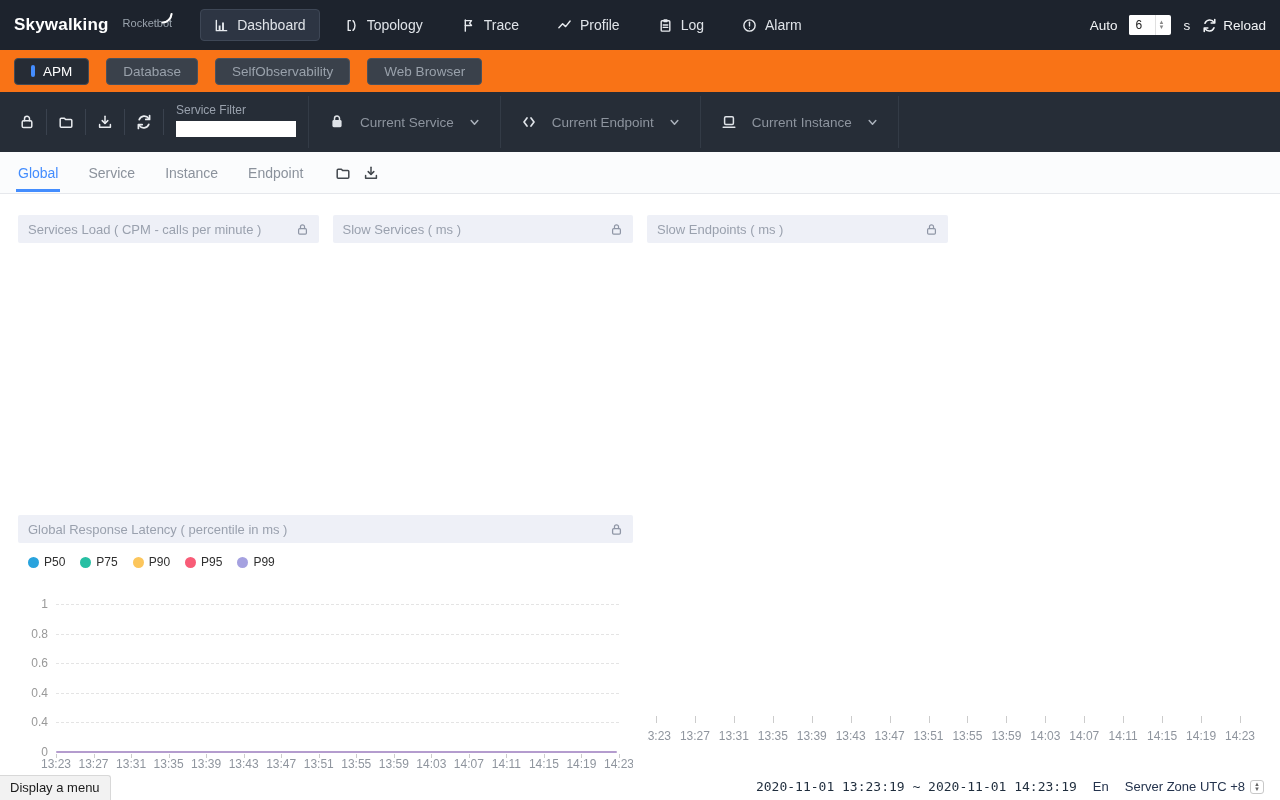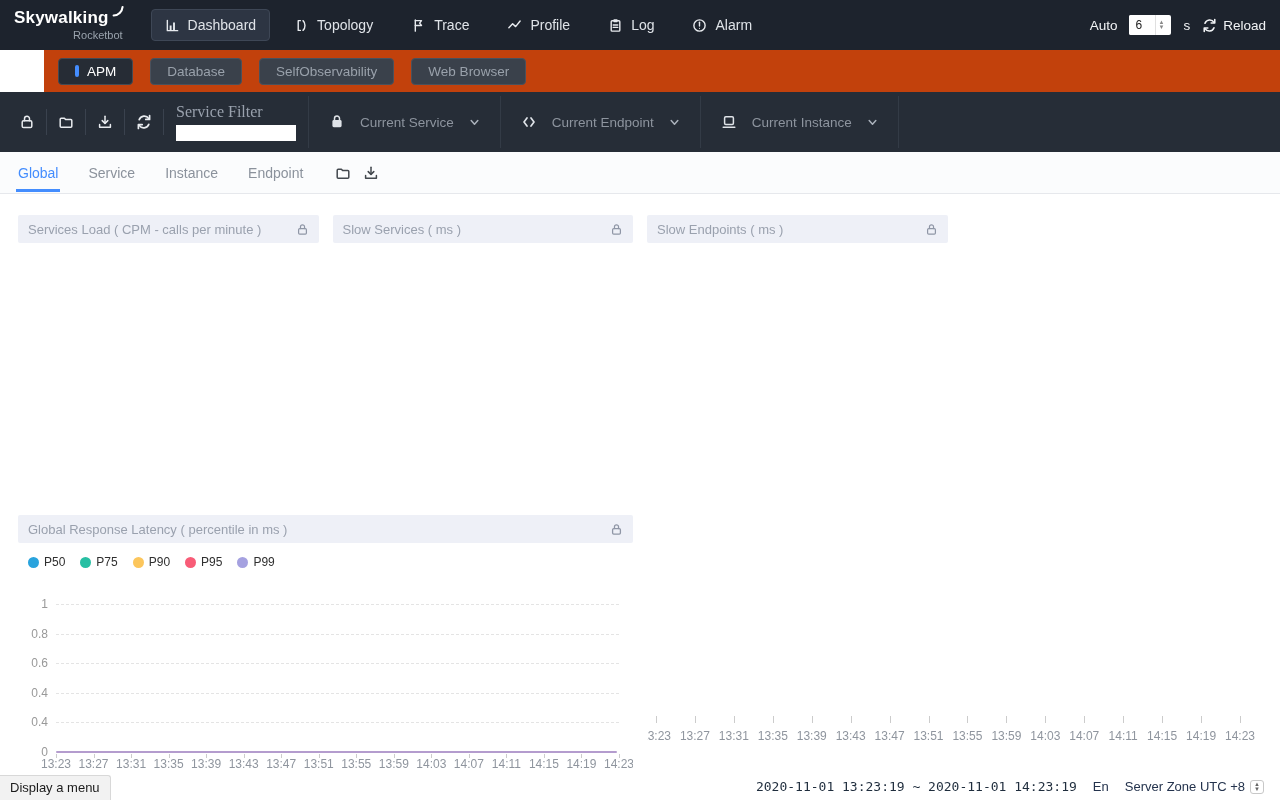--- a/index.html
+++ b/index.html
@@ -3,49 +3,49 @@
 <meta charset="utf-8">
 <style>
   * { box-sizing: border-box; margin: 0; padding: 0; }
   html,body { width:1280px; height:800px; overflow:hidden; }
   body { font-family:"Liberation Sans",sans-serif; background:#fff; position:relative; }
   .icn { display:inline-flex; }
   .icn svg { width:1em; height:1em; display:block; }
 
   
   .topnav { height:50px; background:#1d232d; display:flex; align-items:center; padding:0 14px; color:#eef1f4; }
-  .brand { display:flex; flex-direction:column; line-height:1.1; margin-right:28px; position:relative;text-align:right; }
+  .brand { display:flex; flex-direction:row; line-height:1.1; margin-right:28px; position:relative; }
   .brand-title { font-size:17px; font-weight:bold; color:#fff; letter-spacing:.2px; position:relative; padding-right:14px; }
   .brand-swoosh { position:absolute; right:-2px; top:-4px; }
   .brand-sub { font-size:11px; color:#9aa3ad; margin-top:1px; }
   .nav-items { display:flex; align-items:center; gap:10px; }
   .nav-item { display:flex; align-items:center; gap:8px; padding:7px 13px; font-size:14px; color:#dfe3e8; border-radius:4px; cursor:pointer; border:1px solid transparent; }
   .nav-item.active { background:#2d3543; border-color:#3e4756; }
   .nav-item .icn { font-size:15px; color:#e7eaee; }
   .nav-right { margin-left:auto; display:flex; align-items:center; gap:12px; font-size:13.5px; color:#f2f4f6; }
   .auto-box { display:flex; align-items:stretch; background:#fff; border-radius:2px; height:20px; width:42px; overflow:hidden; }
   .auto-box input { border:none; outline:none; width:26px; font-size:12px; padding-left:6px; color:#222; font-family:"Liberation Sans",sans-serif; }
   .spin { display:flex; flex-direction:column; justify-content:center; border-left:1px solid #e0e0e0; padding:0 2px; cursor:pointer; }
   .spin span { font-size:6px; line-height:5px; color:#888; }
   .reload-btn { display:flex; align-items:center; gap:6px; cursor:pointer; }
   .reload-btn .icn { font-size:15px; }
 
   
-  .groupbar { height:42px; background:#c2410c; display:flex; align-items:center; padding:0 14px; gap:17px;margin-left:44px; }
+  .groupbar { height:42px; background:#f97316; display:flex; align-items:center; padding:0 14px; gap:17px; }
   .gtab { display:flex; align-items:center; gap:8px; padding:5px 16px; border-radius:4px; background:#3a414b; border:1px solid #4a515c; color:#99a1ab; font-size:13.5px; font-family:"Liberation Sans",sans-serif; cursor:pointer; }
   .gtab.active { background:#262c35; color:#fff; border-color:#434a54; }
   .gtab-ind { width:4px; height:12px; border-radius:2px; background:#448dfe; }
 
   
   .toolbar { height:60px; background:#262d37; display:flex; align-items:center; padding:0 8px; color:#e8ebef; }
   .tb-icon { width:38px; display:flex; justify-content:center; font-size:16px; color:#e8ebef; cursor:pointer; }
   .tb-div { width:1px; height:26px; background:#3a424e; }
   .tb-div.tall { height:52px; background:#333b46; }
   .filter-wrap { display:flex; flex-direction:column; margin:0 12px; align-self:flex-start; padding-top:11px; }
-  .filter-wrap label { font-size:16px; color:#99a1ad; margin-bottom:4px;font-family:Liberation Serif, serif; }
+  .filter-wrap label { font-size:12px; color:#99a1ad; margin-bottom:4px; }
   .filter-wrap input { width:120px; height:16px; border:none; outline:none; background:#fff; font-size:12px; padding:0 4px; }
   .selectors { display:flex; align-items:center; height:100%; }
   .selector { display:flex; align-items:center; gap:15px; padding:0 20px; font-size:13.5px; color:#8d949e; cursor:pointer; height:100%; }
   .selector .icn { font-size:16px; color:#dfe3e8; }
   .selector .chev { font-size:11px; color:#aab1bb; }
 
   
   .viewtabs { height:42px; background:#fbfcfd; border-bottom:1px solid #e6e8ec; display:flex; align-items:center; padding:0 16px; }
   .vtab { font-size:14px; color:#8b929c; padding:12px 2px 11px; margin-right:26px; cursor:pointer; position:relative; }
   .vtab.active { color:#448dfe; }

